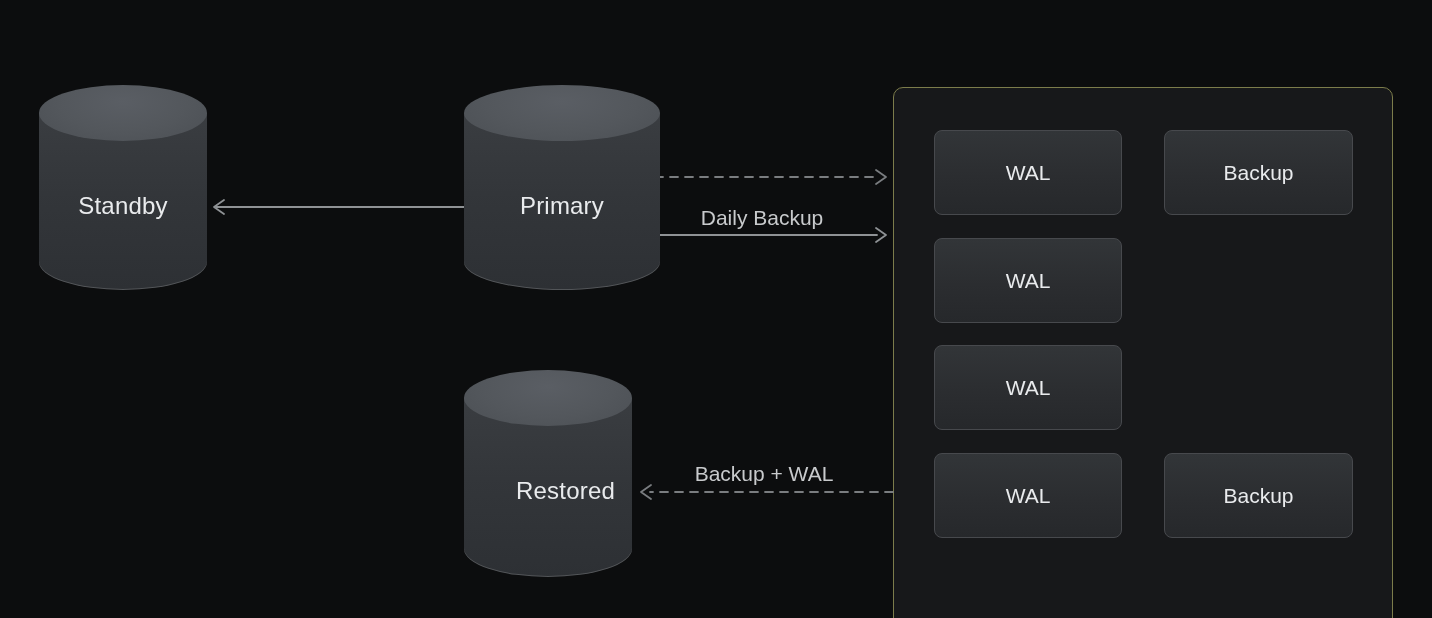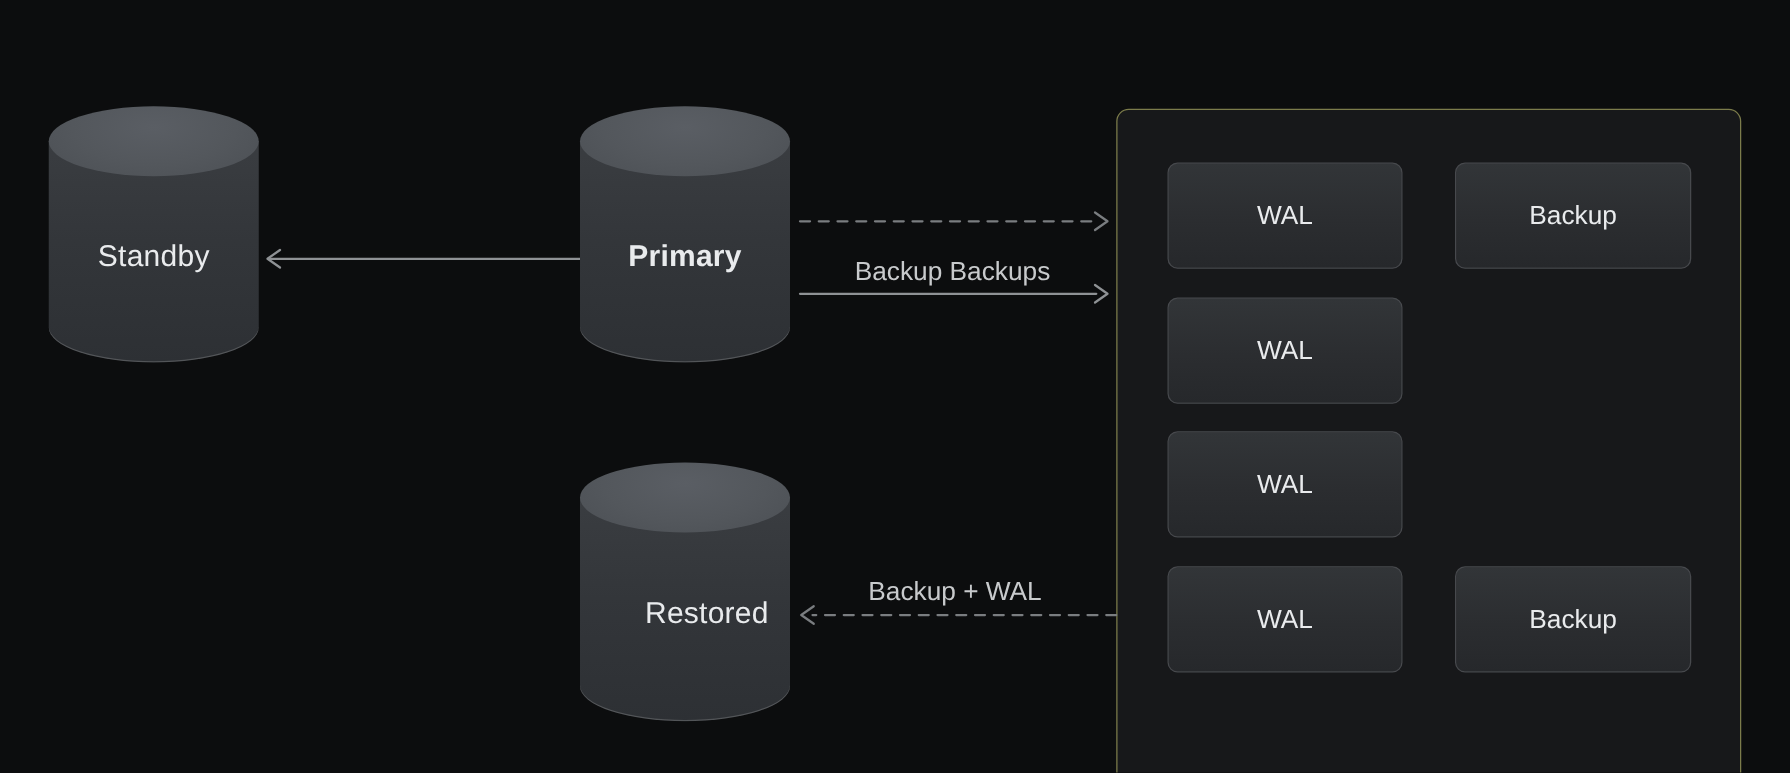--- a/index.html
+++ b/index.html
@@ -73,21 +73,21 @@
 <body>
 
 <div class="canvas">
 
   <div class="cylinder" style="left:39px;top:85px;width:168px;height:205px;">
     <div class="cyl-top"></div>
     <div class="cyl-body"></div>
     <div class="cyl-label" style="top:107px;">Standby</div>
   </div>
 
-  <div class="cylinder" style="left:464px;top:85px;width:168px;height:205px;font-weight:bold;">
+  <div class="cylinder" style="left:464px;top:85px;width:196px;height:205px;">
     <div class="cyl-top"></div>
     <div class="cyl-body"></div>
     <div class="cyl-label" style="top:107px;">Primary</div>
   </div>
 
   <div class="cylinder" style="left:464px;top:370px;width:168px;height:207px;">
     <div class="cyl-top"></div>
     <div class="cyl-body"></div>
     <div class="cyl-label" style="top:107px;margin-left:35px;">Restored</div>
   </div>
@@ -121,16 +121,16 @@
       <line x1="640" y1="235" x2="877" y2="235"></line>
       <polyline points="876,228 886,235 876,242"></polyline>
     </g>
 
     <g stroke="#7a7d80" stroke-width="1.8" stroke-linecap="round" stroke-linejoin="round">
       <line x1="893" y1="492" x2="650" y2="492" stroke-dasharray="8 7"></line>
       <polyline points="651,485 641,492 651,499"></polyline>
     </g>
   </svg>
 
-  <div class="arrow-label" style="left:762px;top:206px;">Backup Backups</div>
+  <div class="arrow-label" style="left:762px;top:206px;">Daily Backup</div>
   <div class="arrow-label" style="left:764px;top:462px;">Backup + WAL</div>
 
 </div>
 
 </body></html>

